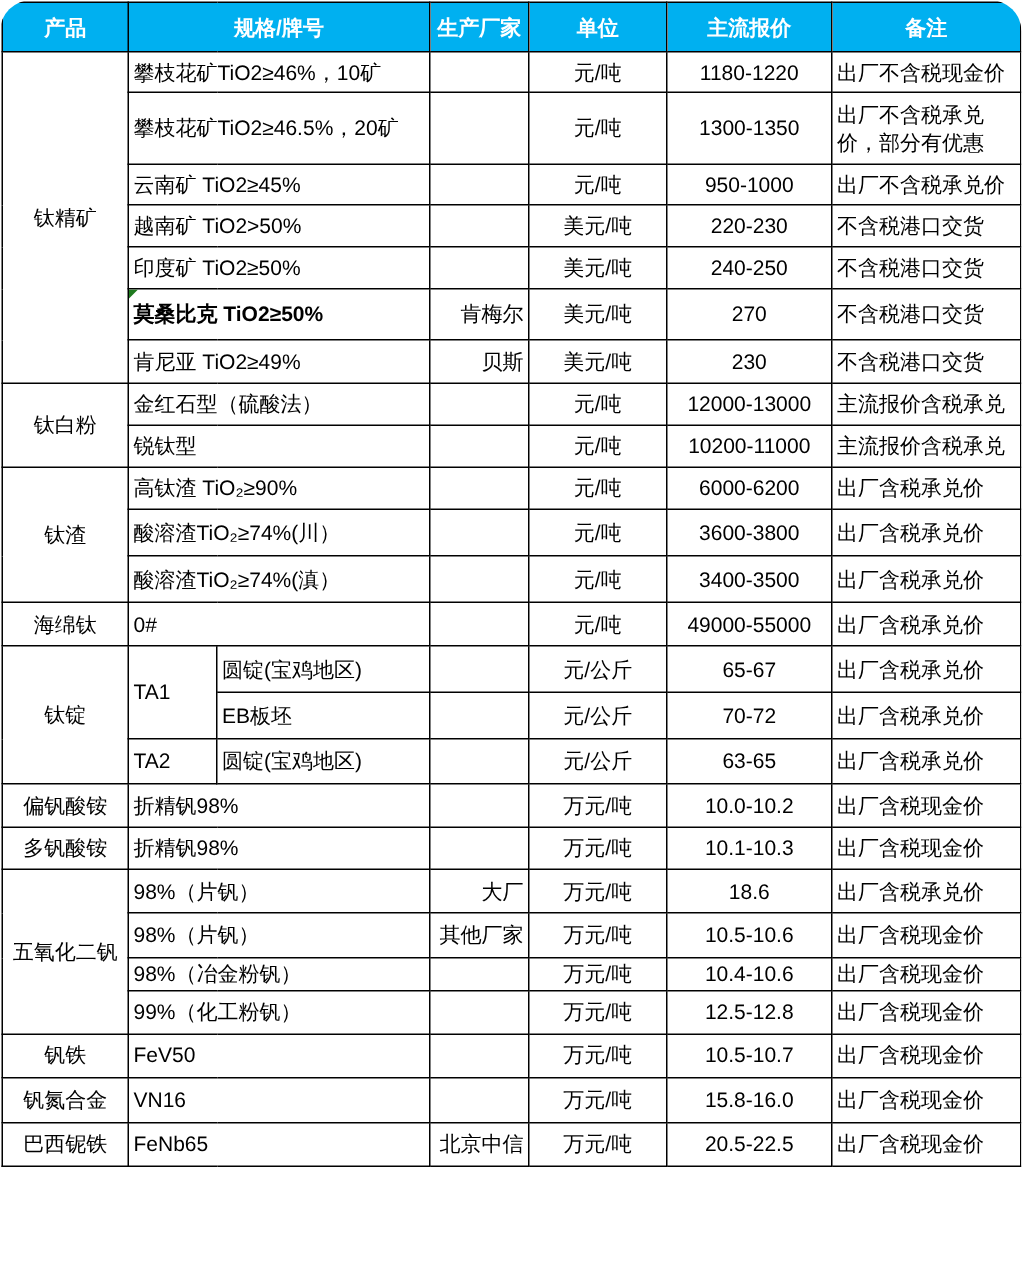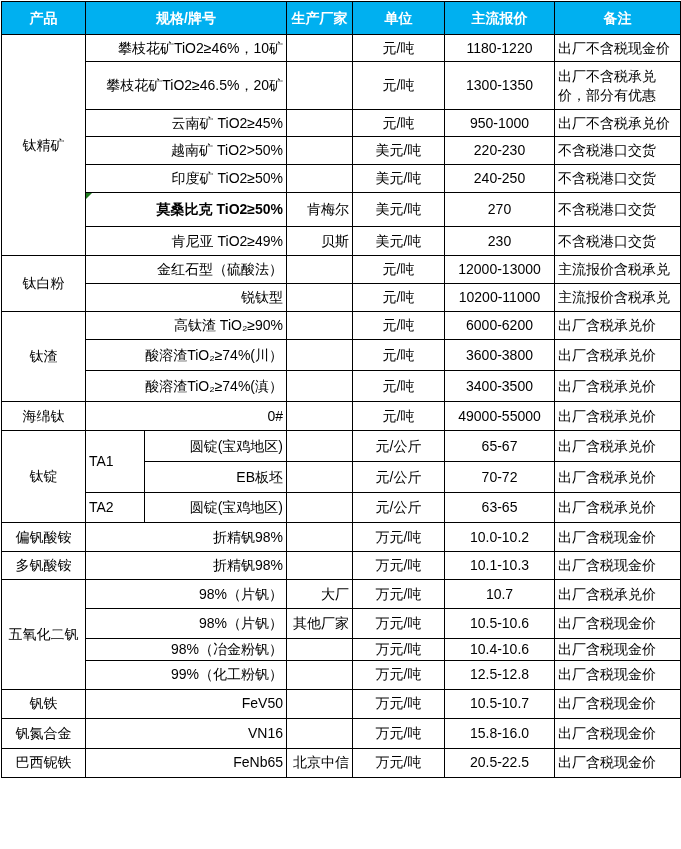--- a/index.html
+++ b/index.html
@@ -6,20 +6,21 @@
     margin: 0;
     padding: 0;
     background: #ffffff;
     font-family: "Liberation Sans", sans-serif;
   }
   .page {
     width: 681px;
     height: 849px;
     background: #ffffff;
     overflow: hidden;
+    border-radius: 21px;
   }
   table.price-table {
     border-collapse: collapse;
     table-layout: fixed;
     margin: 1px 0 0 1px;
     width: 679px;
     color: #000000;
     font-size: 14px;
   }
   table.price-table td, table.price-table th {
@@ -33,21 +34,21 @@
     background: #00B0F0;
     color: #ffffff;
     font-weight: bold;
     text-align: center;
     font-size: 14px;
   }
   td.prod {
     text-align: center;
   }
   td.spec {
-    text-align: right;
+    text-align: left;
     margin-left: 12px;
   }
   td.grade {
     text-align: left;
   }
   td.maker {
     text-align: right;
   }
   td.unit {
     text-align: center;
@@ -238,21 +239,21 @@
         <td class="unit">万元/吨</td>
         <td class="price">10.1-10.3</td>
         <td class="note">出厂含税现金价</td>
       </tr>
 
       <tr style="height:29px">
         <td class="prod" rowspan="4">五氧化二钒</td>
         <td class="spec" colspan="2">98%（片钒）</td>
         <td class="maker">大厂</td>
         <td class="unit">万元/吨</td>
-        <td class="price">10.7</td>
+        <td class="price">18.6</td>
         <td class="note">出厂含税承兑价</td>
       </tr>
       <tr style="height:30px">
         <td class="spec" colspan="2">98%（片钒）</td>
         <td class="maker">其他厂家</td>
         <td class="unit">万元/吨</td>
         <td class="price">10.5-10.6</td>
         <td class="note">出厂含税现金价</td>
       </tr>
       <tr style="height:17px">

